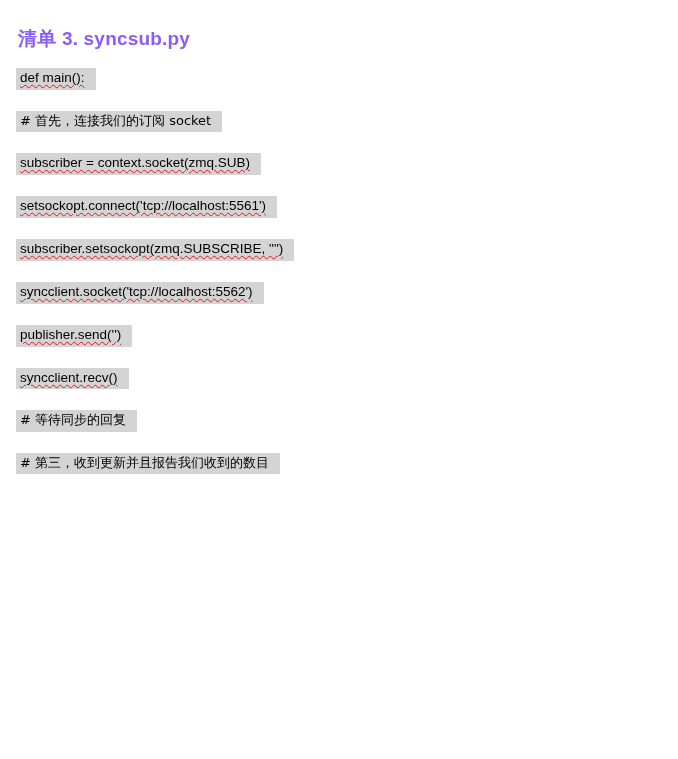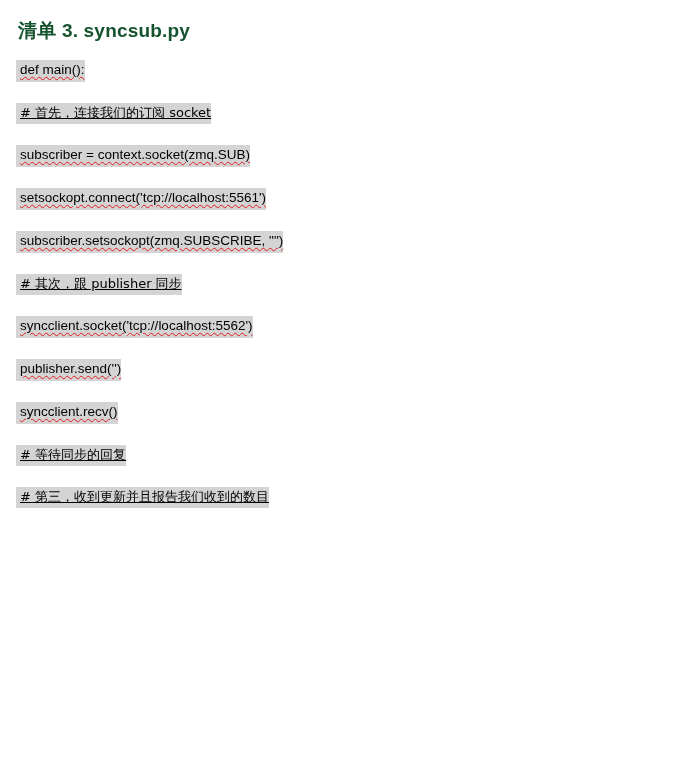--- a/index.html
+++ b/index.html
@@ -16,68 +16,66 @@
     overflow: hidden;
   }
   .page {
     padding: 14px 16px 0 16px;
     box-sizing: border-box;
     width: 678px;
   }
   .doc-title {
     font-size: 19px;
     font-weight: bold;
-    color: #14532d;
-    margin: 4px 0 16px 2px;
+    color: #8b5cf6;
+    margin: 12px 0 16px 2px;
     letter-spacing: 0.2px;
   }
   .code-block {
     display: flex;
     flex-direction: column;
   }
   .code-line {
     display: block;
     font-size: 13.5px;
     line-height: 1.25;
     margin-bottom: 21px;
     white-space: pre;
     width: fit-content;
     max-width: 100%;
     background: #d4d4d4;
-    padding: 2px 0 3px 4px;
+    padding: 2px 11px 3px 4px;
     box-sizing: border-box;
   }
   .code-line.blank-tail {
     margin-bottom: 16px;
   }
   
   .sq {
     text-decoration: underline;
     text-decoration-style: wavy;
     text-decoration-color: #e01b1b;
     text-decoration-thickness: 1px;
     text-underline-offset: 2px;
   }
   .cn {
     font-family: "DejaVu Sans", sans-serif;
     font-size: 13px;
-    text-decoration: underline;
   }
 </style>
 </head>
 <body>
 
 <div class="page">
   <h1 class="doc-title">清单 3. syncsub.py</h1>
   <div class="code-block">
       <div class="code-line"><span class="sq">def main():</span></div>
       <div class="code-line cn"># 首先，连接我们的订阅 socket</div>
       <div class="code-line"><span class="sq">subscriber = context.socket(zmq.SUB)</span></div>
       <div class="code-line"><span class="sq">setsockopt.connect('tcp://localhost:5561')</span></div>
       <div class="code-line"><span class="sq">subscriber.setsockopt(zmq.SUBSCRIBE, "")</span></div>
-      <div class="code-line cn"># 其次，跟 publisher 同步</div>
       <div class="code-line"><span class="sq">syncclient.socket('tcp://localhost:5562')</span></div>
       <div class="code-line"><span class="sq">publisher.send('')</span></div>
       <div class="code-line"><span class="sq">syncclient.recv()</span></div>
       <div class="code-line cn"># 等待同步的回复</div>
       <div class="code-line cn blank-tail"># 第三，收到更新并且报告我们收到的数目</div>
     </div>
 </div>
 
 </body></html>

